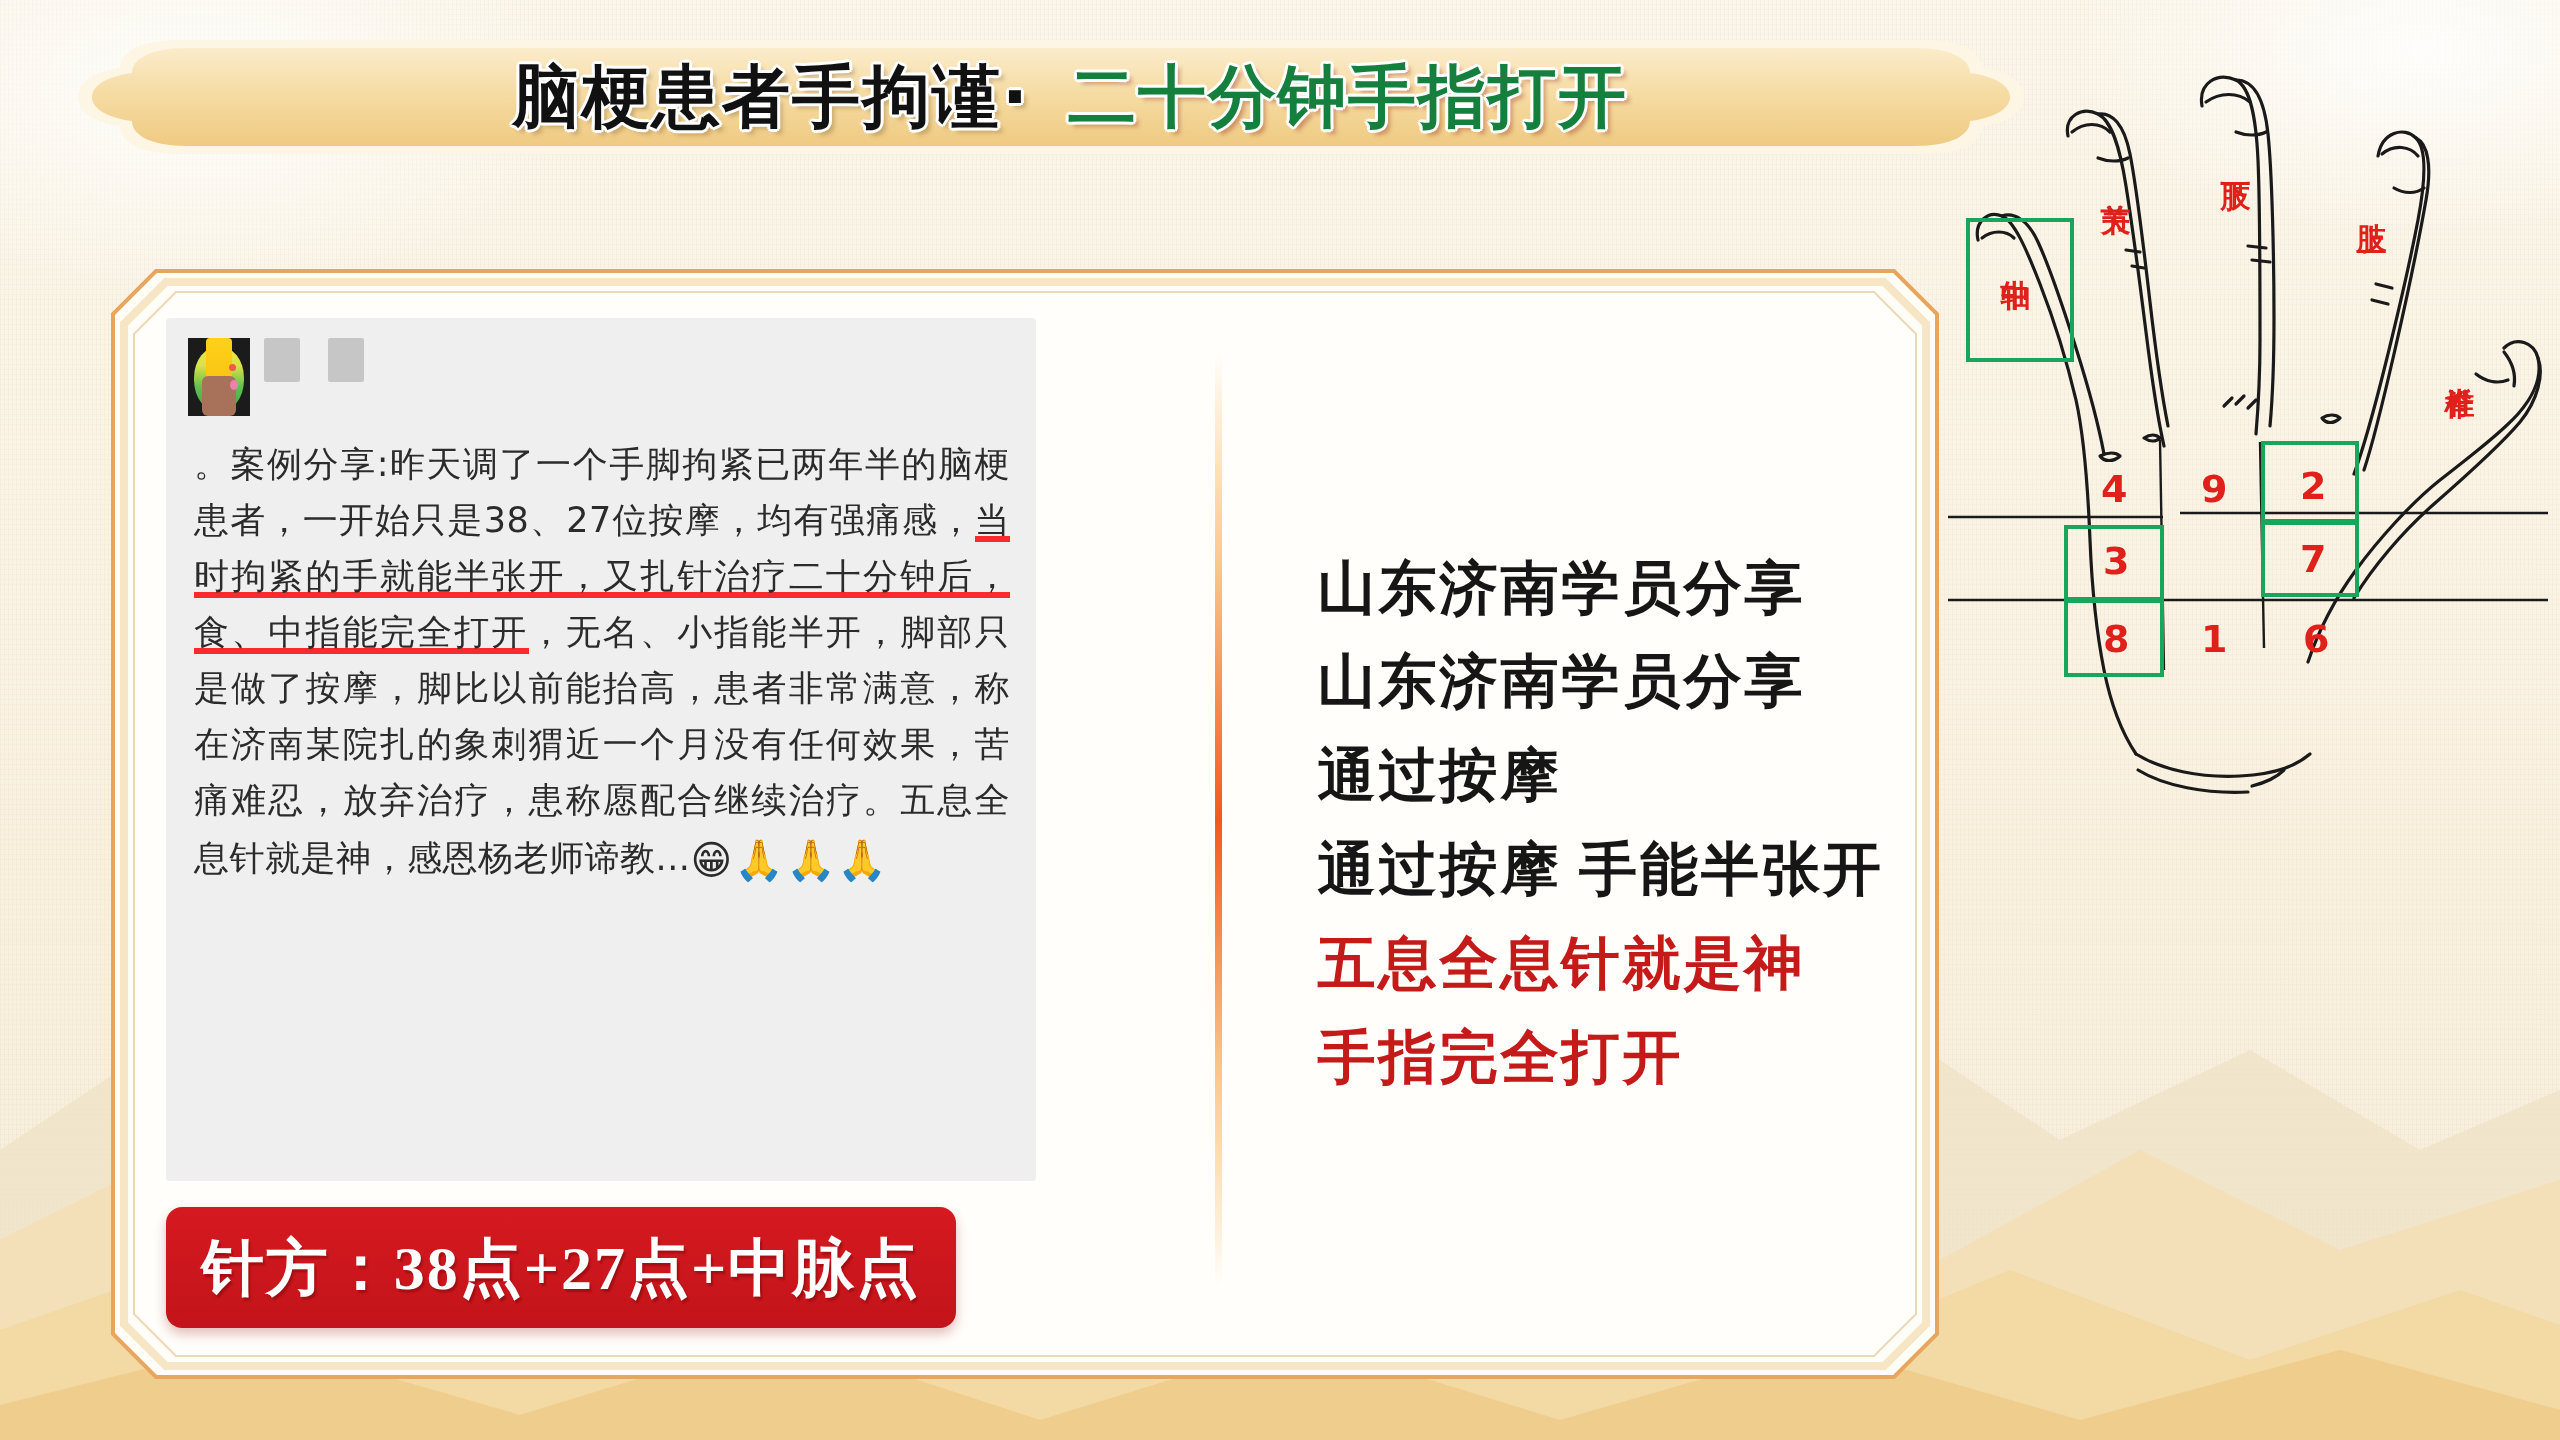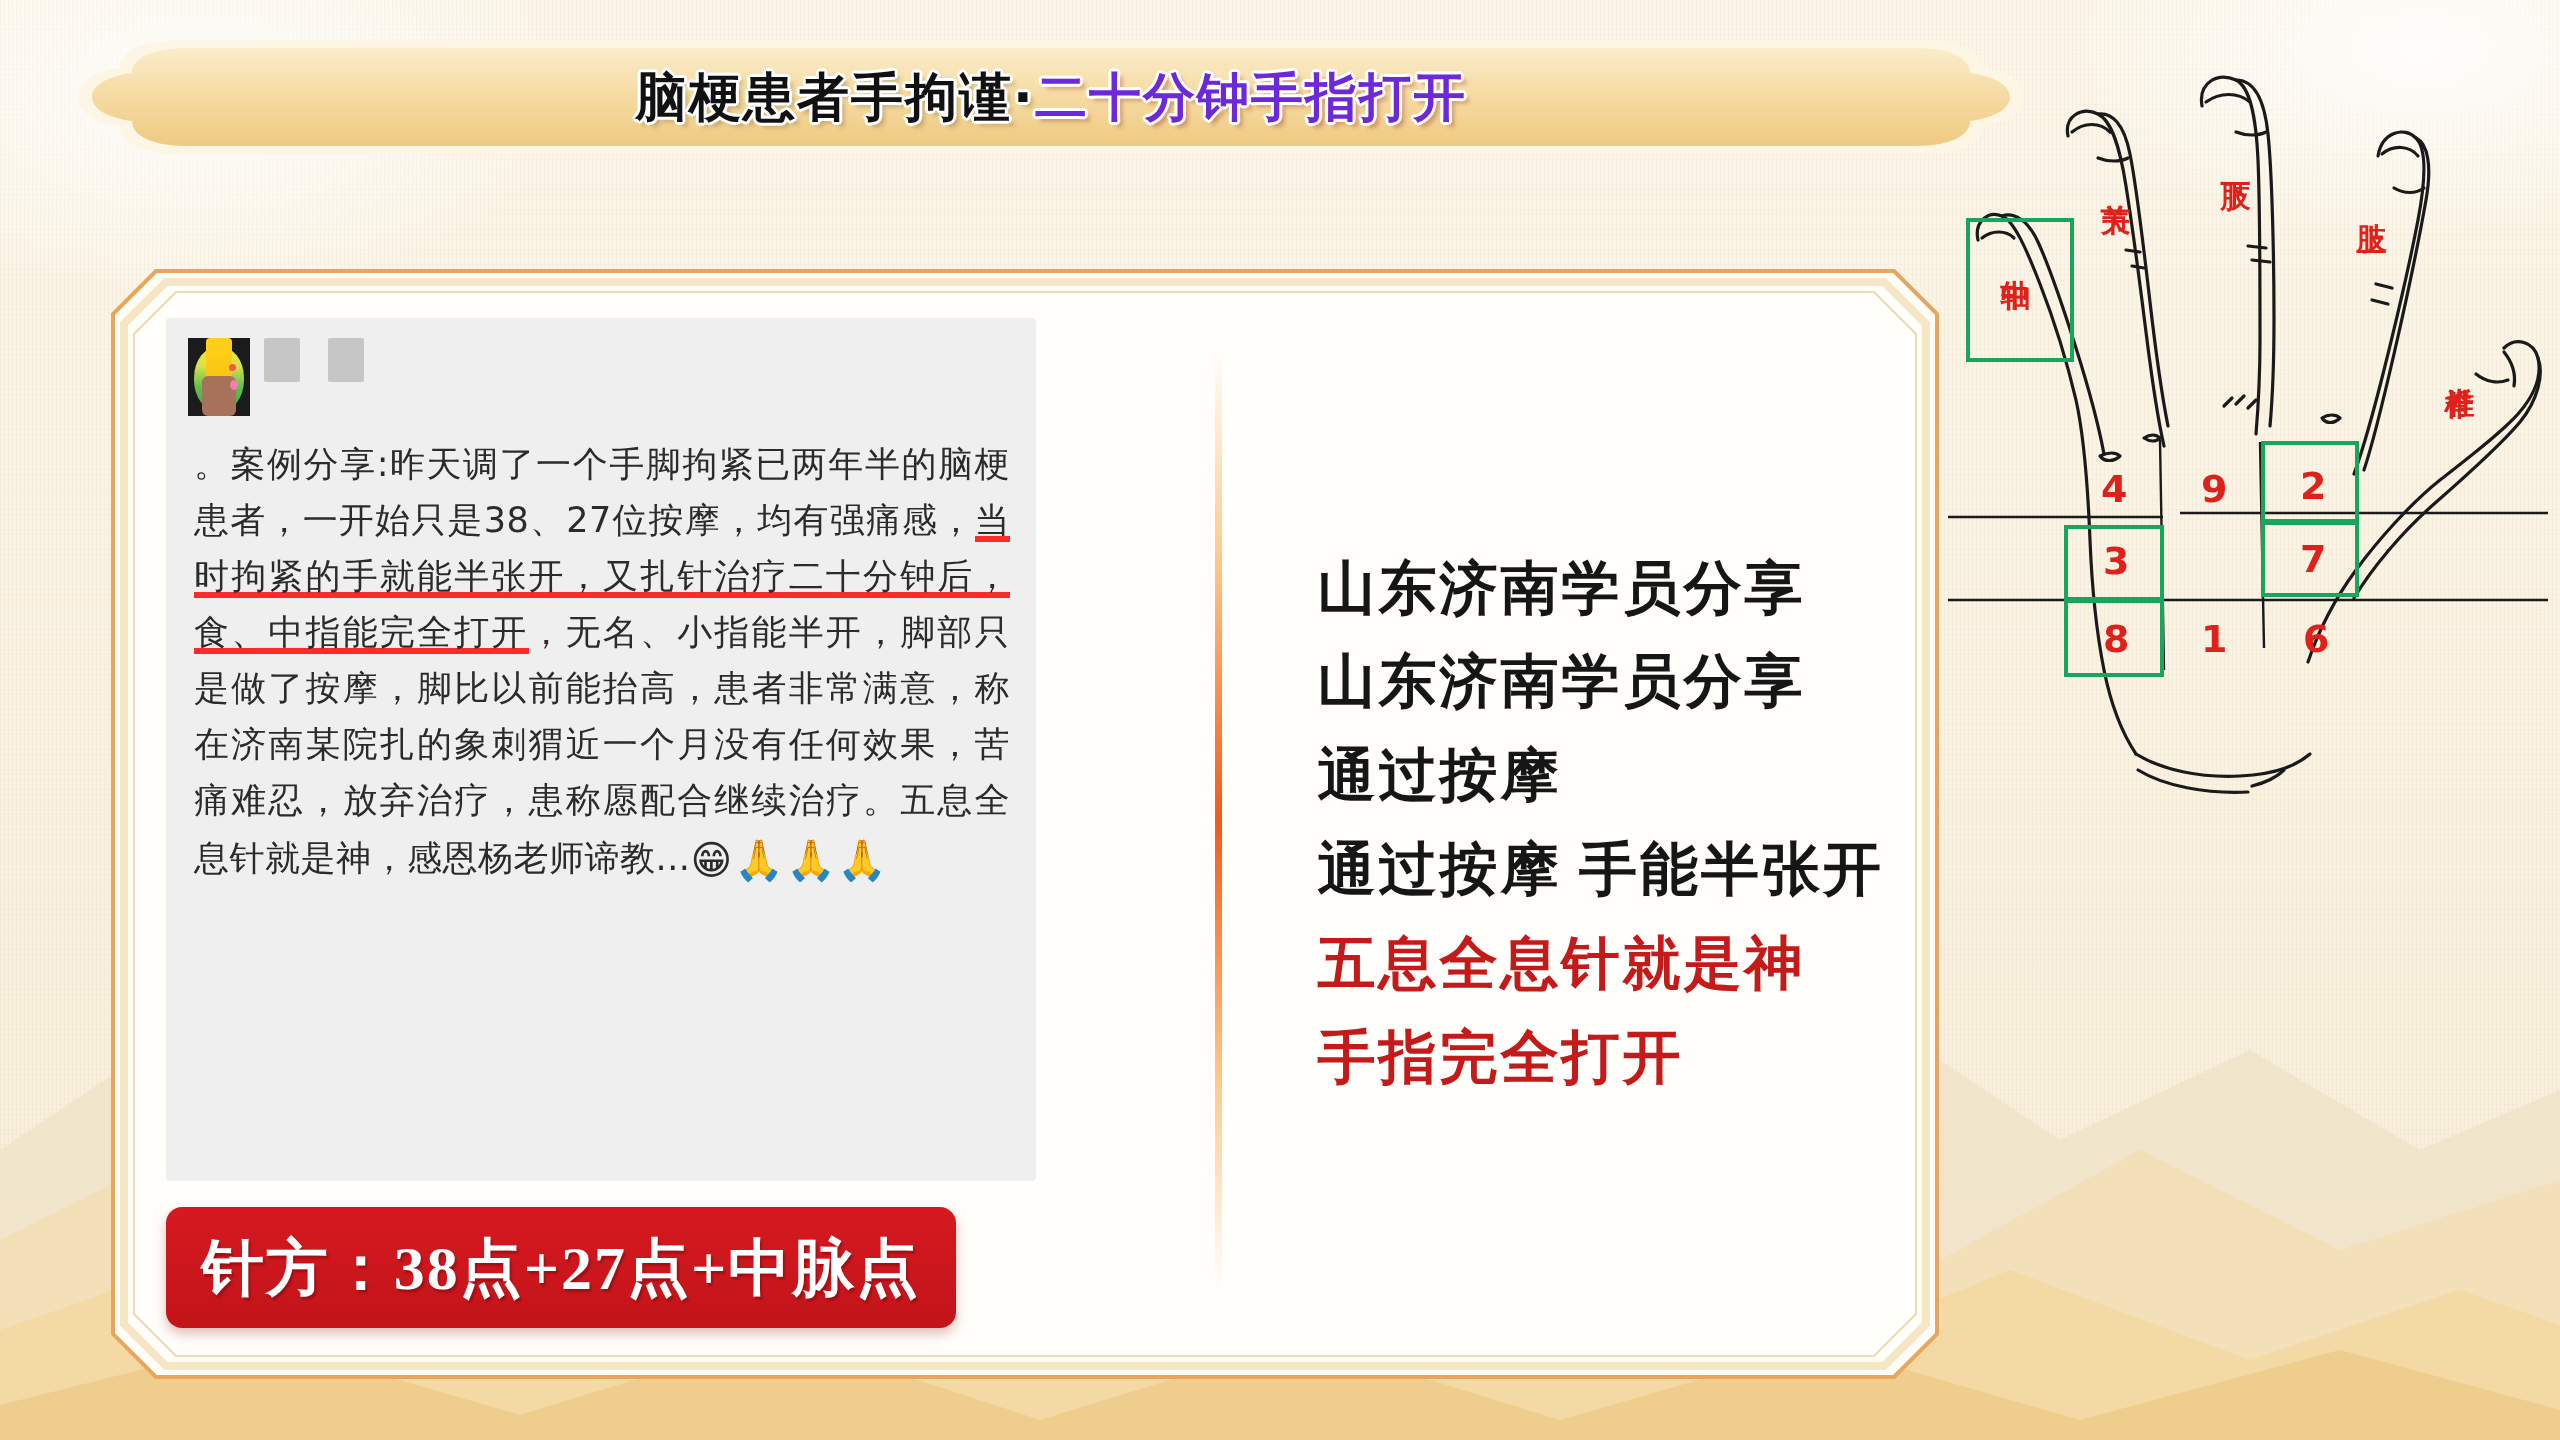--- a/index.html
+++ b/index.html
@@ -58,33 +58,34 @@
   .title-text{
     position:absolute; inset:0;
     display:flex; align-items:center; justify-content:center;
     gap:0px;
     white-space:nowrap;
     z-index:3;
   }
   .title-black, .title-red{
     font-family:"DejaVu Sans","Liberation Sans",sans-serif;
     font-weight:bold;
-    font-size:52px;
+    font-size:68px;
     line-height:1;
     letter-spacing:2px;
+    margin-left:38px;
   }
   .title-black{
     color:#111111;
     text-shadow:
       3px 0 0 #fff, -3px 0 0 #fff, 0 3px 0 #fff, 0 -3px 0 #fff,
       2px 2px 0 #fff, -2px 2px 0 #fff, 2px -2px 0 #fff, -2px -2px 0 #fff,
       5px 5px 4px rgba(120,90,40,.35);
   }
   .title-red{
-    color:#6d28d9;
+    color:#15803d;
     text-shadow:
       3px 0 0 #fff, -3px 0 0 #fff, 0 3px 0 #fff, 0 -3px 0 #fff,
       2px 2px 0 #fff, -2px 2px 0 #fff, 2px -2px 0 #fff, -2px -2px 0 #fff,
       5px 5px 4px rgba(140,30,20,.35);
     text-align: center;
   }
 
   
   .card{
     position:absolute;

